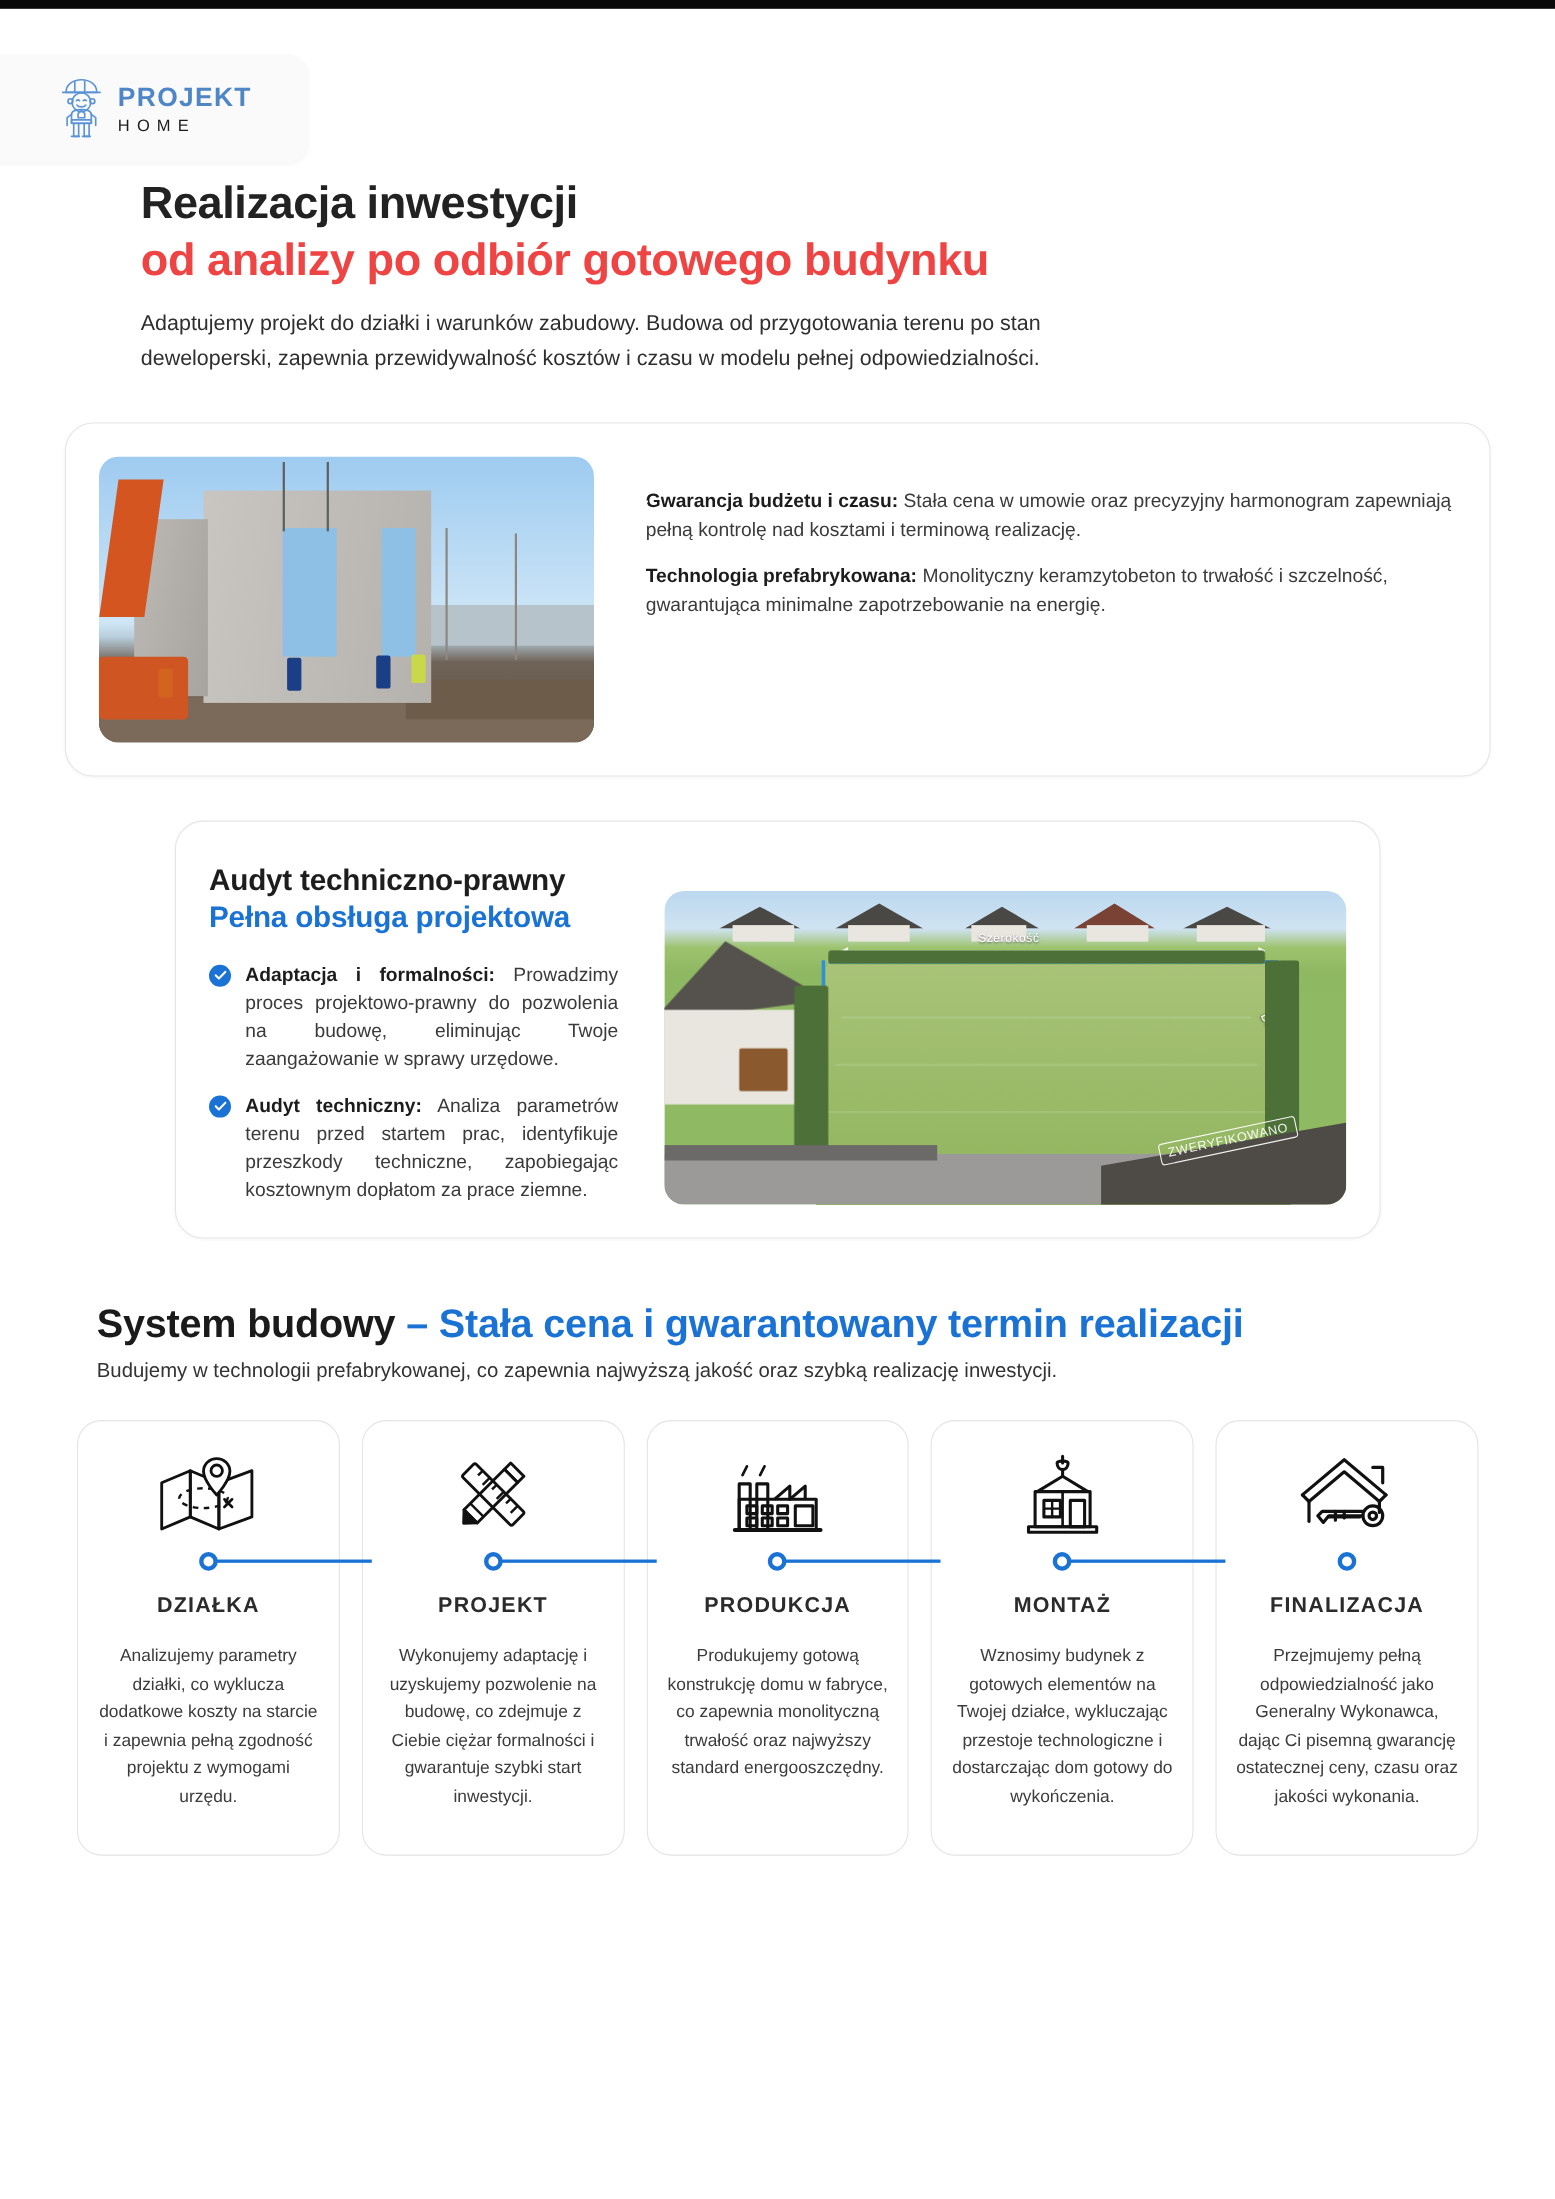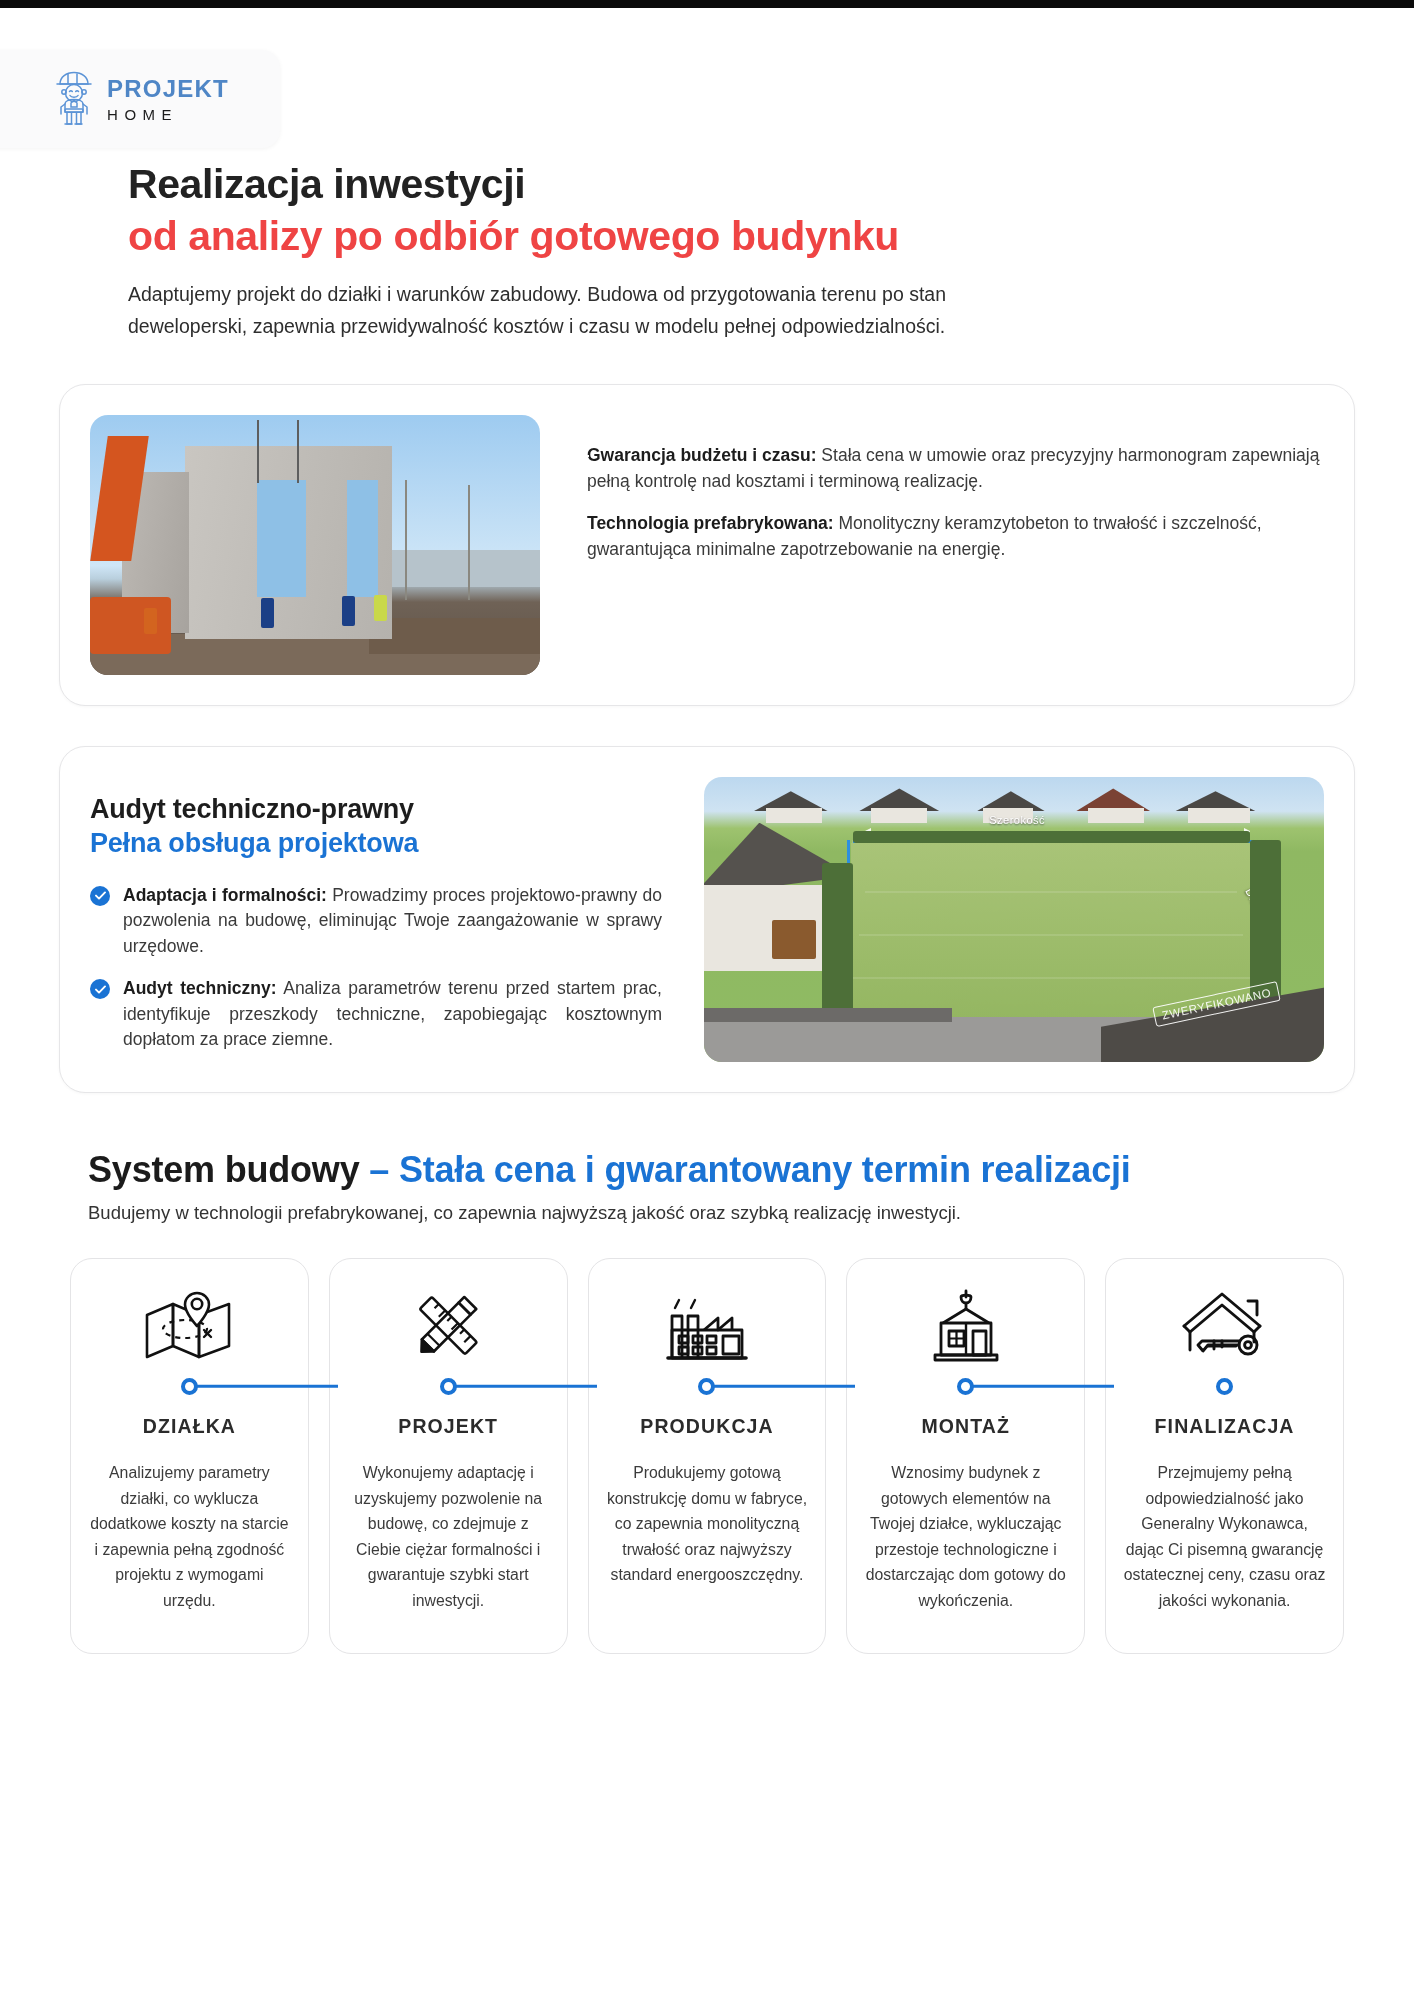--- a/index.html
+++ b/index.html
@@ -57,21 +57,21 @@
     margin: 0 auto;
     background: #fff;
     border: 1px solid #e6e6e8;
     border-radius: 26px;
     box-shadow: 0 1px 3px rgba(0,0,0,0.035);
     display: flex;
     padding: 30px;
     gap: 34px;
   }
   .card-1 { margin-top: 42px; width: 1296px; align-items: flex-start; }
-  .card-2 { margin-top: 40px; width: 1296px; align-items: center; }
+  .card-2 { margin-top: 40px; width: 1096px; align-items: flex-end; }
 
   .photo {
     border-radius: 18px;
     overflow: hidden;
     flex: 0 0 auto;
     position: relative;
   }
   .photo-1 { width: 450px; height: 260px; }
   .photo-2 { width: 620px; height: 285px; }
 

